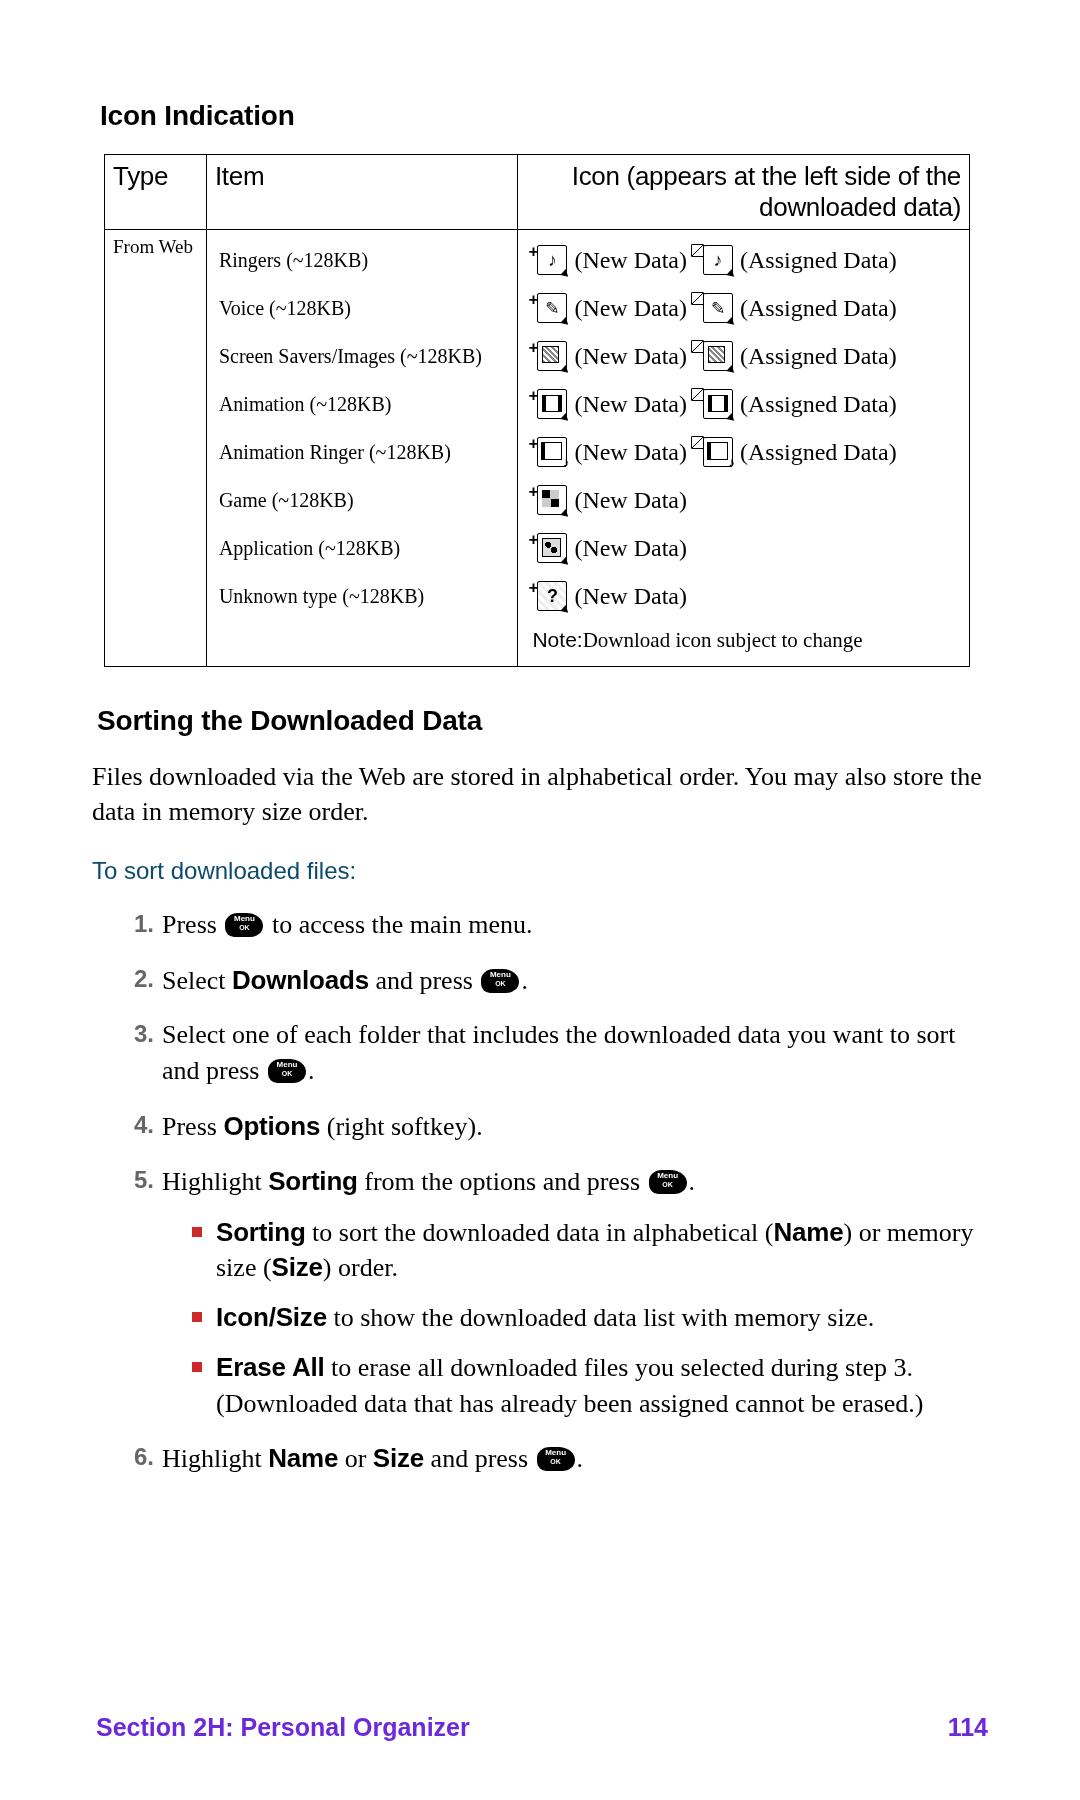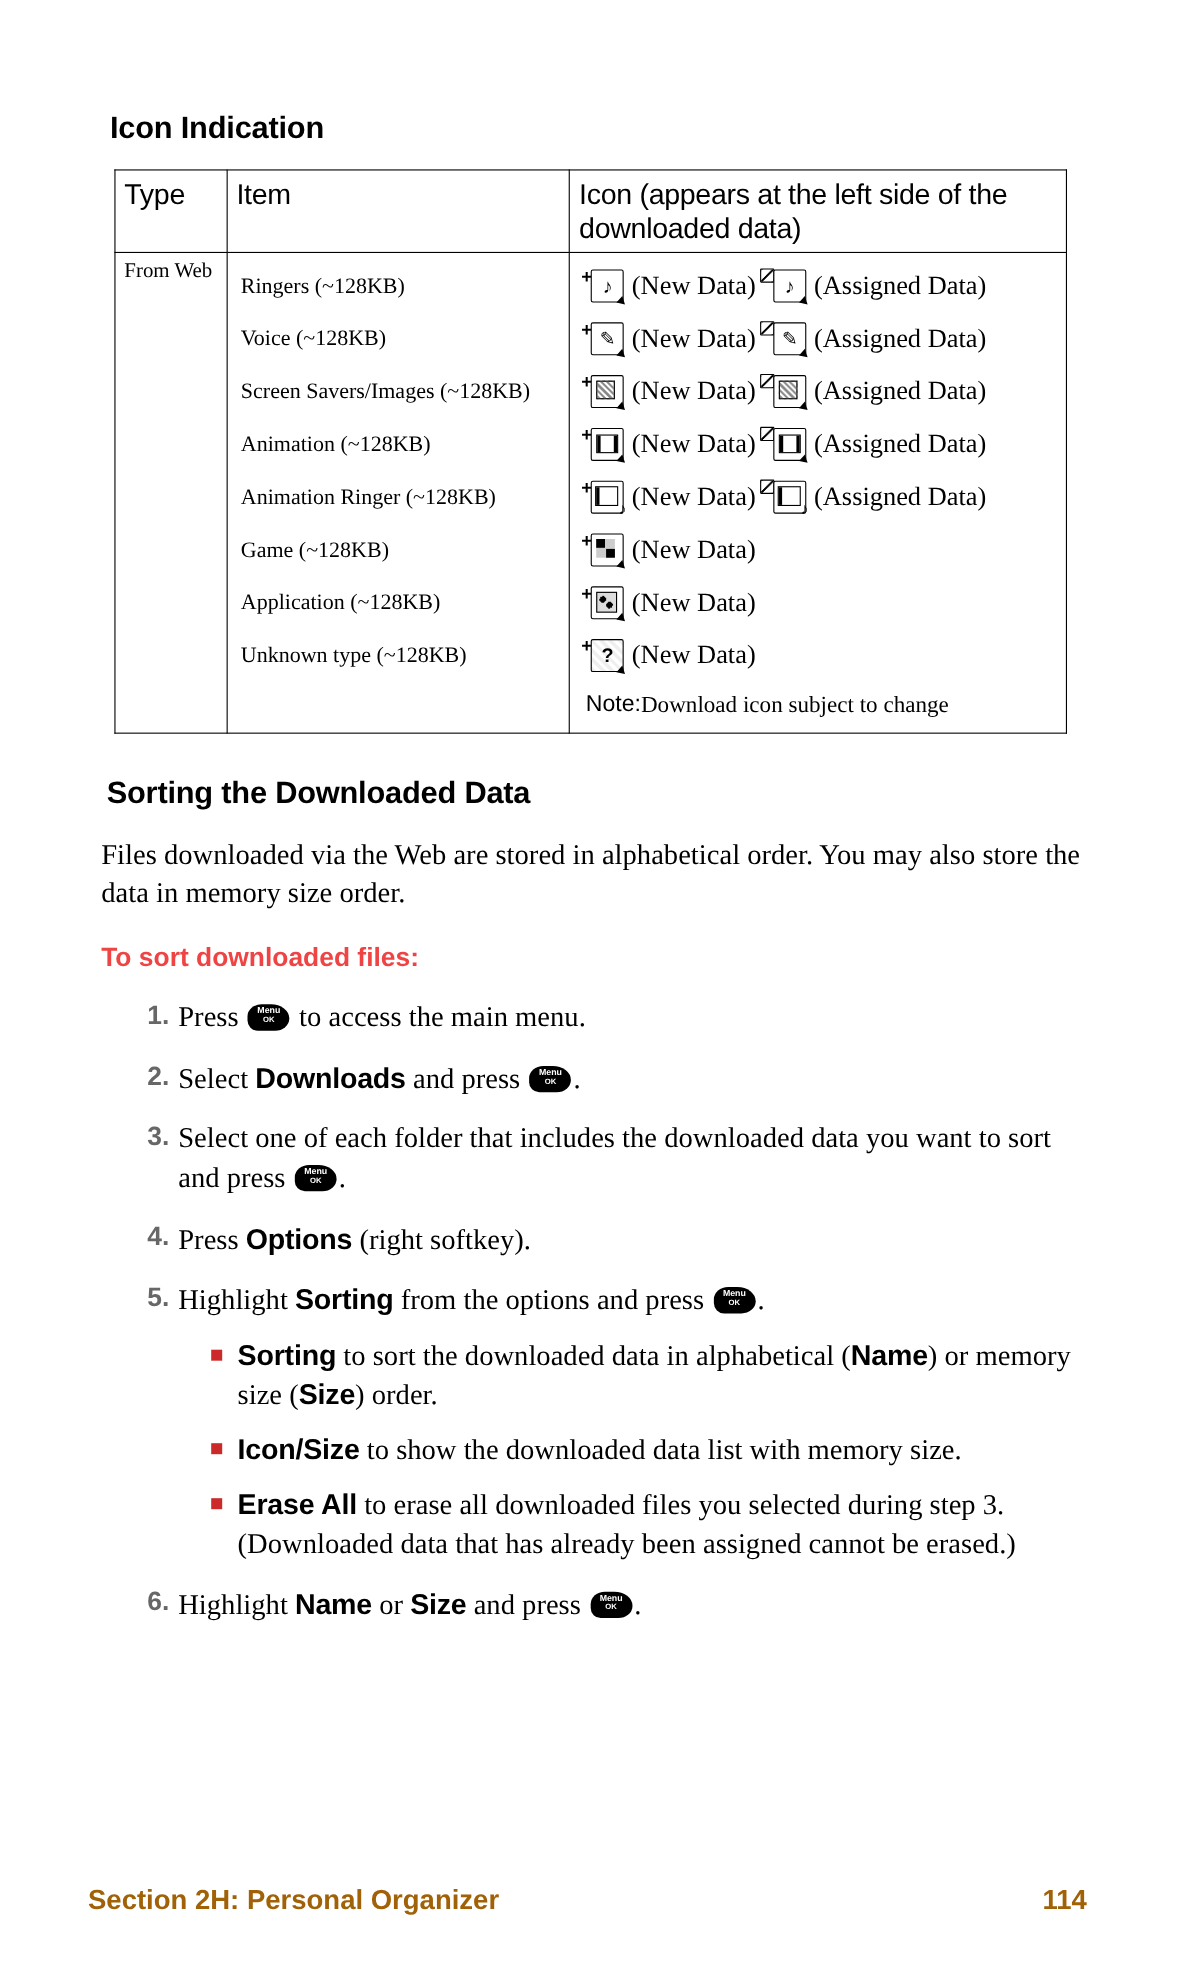--- a/index.html
+++ b/index.html
@@ -36,21 +36,21 @@
   }
   table.icon-table th {
     font-family: 'Helvetica Neue', Helvetica, Arial, sans-serif;
     font-weight: 400;
     font-size: 26px;
     text-align: left;
     letter-spacing: -0.3px;
   }
   table.icon-table th.col-type { width: 102px; }
   table.icon-table th.col-item { width: 312px; }
-  table.icon-table th.col-icon { width: 452px; }
+  table.icon-table th.col-icon { width: 452px; text-align: right; }
 
   td.type-cell {
     font-size: 19px;
     padding-top: 10px;
   }
   td.item-cell {
     font-size: 20px;
     padding: 0;
   }
   td.item-cell .row {
@@ -203,23 +203,23 @@
   .parenlabel { margin: 0 4px 0 3px; font-size: 24px; }
 
   
   p.body {
     font-size: 26px;
     line-height: 1.35;
     margin: 0 0 28px 0;
   }
   p.leadin {
     font-family: 'Helvetica Neue', Helvetica, Arial, sans-serif;
-    font-weight: 700;
+    font-weight: 400;
     font-size: 24px;
-    color: #ef4444;
+    color: #0c4a6e;
     margin: 0 0 22px 0;
   }
 
   
   ol.steps {
     list-style: none;
     padding: 0 0 0 36px;
     margin: 0;
     counter-reset: step;
   }
@@ -296,27 +296,27 @@
     content: "";
     position: absolute;
     left: 0; top: 12px;
     width: 10px; height: 10px;
     background: #cc2a2a;
   }
 
   
   .footer {
     position: absolute;
-    left: 80px; right: 92px; bottom: 58px;
+    left: 96px; right: 92px; bottom: 58px;
     display: flex;
     justify-content: space-between;
     font-family: 'Helvetica Neue', Helvetica, Arial, sans-serif;
     font-weight: 700;
     font-size: 25px;
-    color: #a16207;
+    color: #6d28d9;
   }
 </style>
 </head>
 <body>
 
 <h2 class="section-heading">Icon Indication</h2>
 
 <table class="icon-table">
   <thead>
     <tr>

